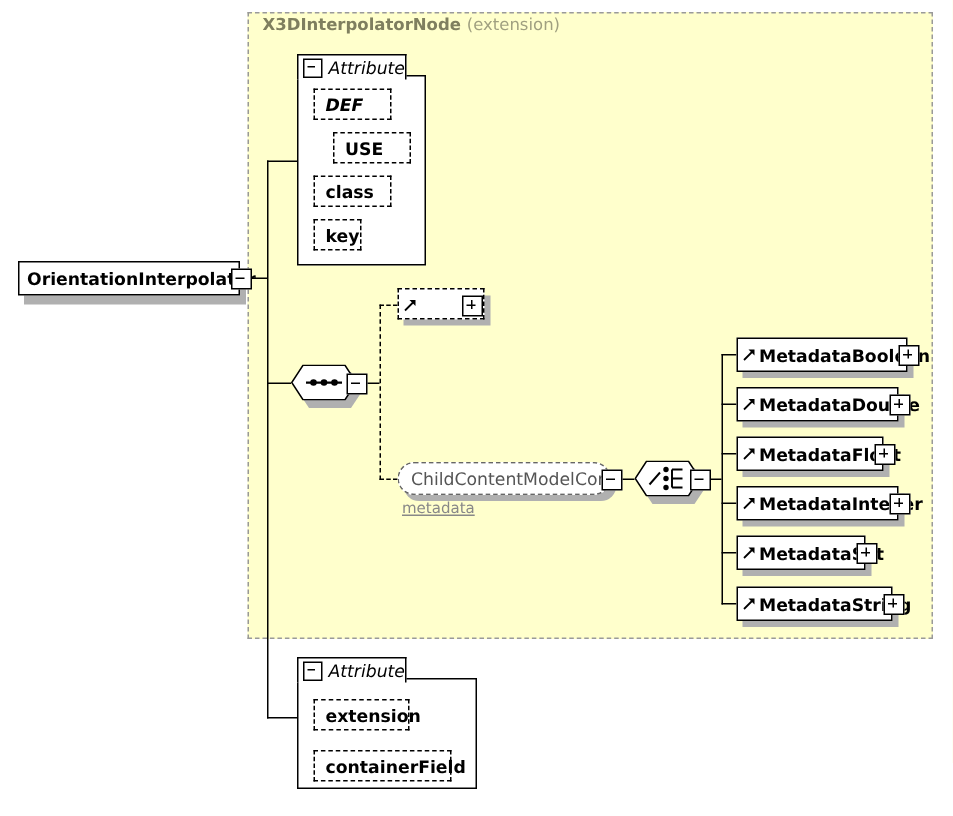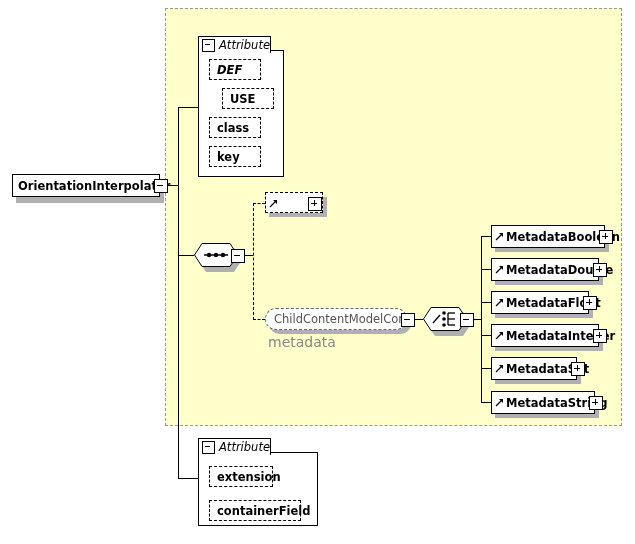--- a/index.html
+++ b/index.html
@@ -208,31 +208,36 @@
   .comp-shadow {
     position: absolute;
     width: 44px; height: 24px;
     background: #b0b0b0;
     z-index: 0;
     clip-path: polygon(8px 0, 36px 0, 44px 12px, 36px 24px, 8px 24px, 0 12px);
   }
 
   .sub-label {
     position: absolute;
-    font-size: 14px;
+    font-size: 10px;
     color: #888888;
     white-space: nowrap;
+    text-decoration: underline;
   }
 </style>
 </head>
 <body>
 
 <div id="diagram">
 
   <div class="ext-region"></div>
+  <div class="ext-label">
+    <span>X3DInterpolatorNode</span>
+    <span class="ext-kind">(extension)</span>
+  </div>
 
   <div class="shadow" style="left:16px; top:181px; width:148px; height:22px;"></div>
   <div class="node solid" style="left:12px; top:174px; width:148px; height:23px;">
     <span class="node-label">OrientationInterpolator</span>
   </div>
   <div class="edge-expander" style="left:154px; top:179px;"></div>
 
   <div class="line h" style="left:166px; top:185px; width:12px;"></div>
 
   <div class="line v" style="left:178px; top:107px; height:372px;"></div>
@@ -259,21 +264,21 @@
     <div class="attr-item" style="left:222px; top:88px; width:52px;">
       <span>USE</span>
     </div>
 
     <div class="shadow" style="left:213px; top:122px; width:52px; height:20px;"></div>
     <div class="attr-item" style="left:209px; top:117px; width:52px;">
       <span>class</span>
     </div>
 
     <div class="shadow" style="left:213px; top:151px; width:52px; height:20px;"></div>
-    <div class="attr-item" style="left:209px; top:146px; width:52px;text-align:right;">
+    <div class="attr-item" style="left:209px; top:146px; width:32px;text-align:right;">
       <span>key</span>
     </div>
   </div>
 
   <div class="comp-shadow" style="left:198px; top:248px;"></div>
   <div class="compositor" style="left:194px; top:243px;">
     <svg width="44" height="24" viewBox="0 0 44 24">
       <polygon points="8,0.5 36,0.5 43.5,12 36,23.5 8,23.5 0.5,12" fill="#ffffff" stroke="#000000" stroke-width="1"></polygon>
       <line x1="10" y1="12" x2="34" y2="12" stroke="#000000" stroke-width="1.5"></line>
       <circle cx="15" cy="12" r="2.2" fill="#000000"></circle>

